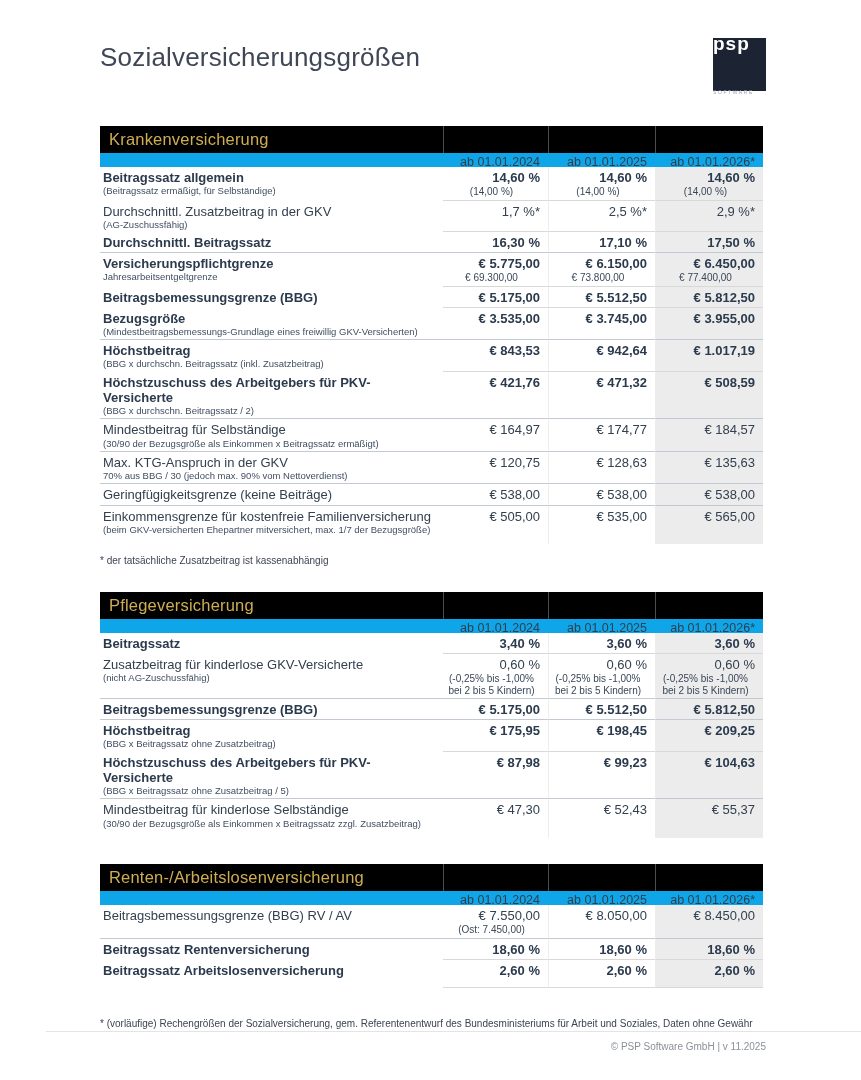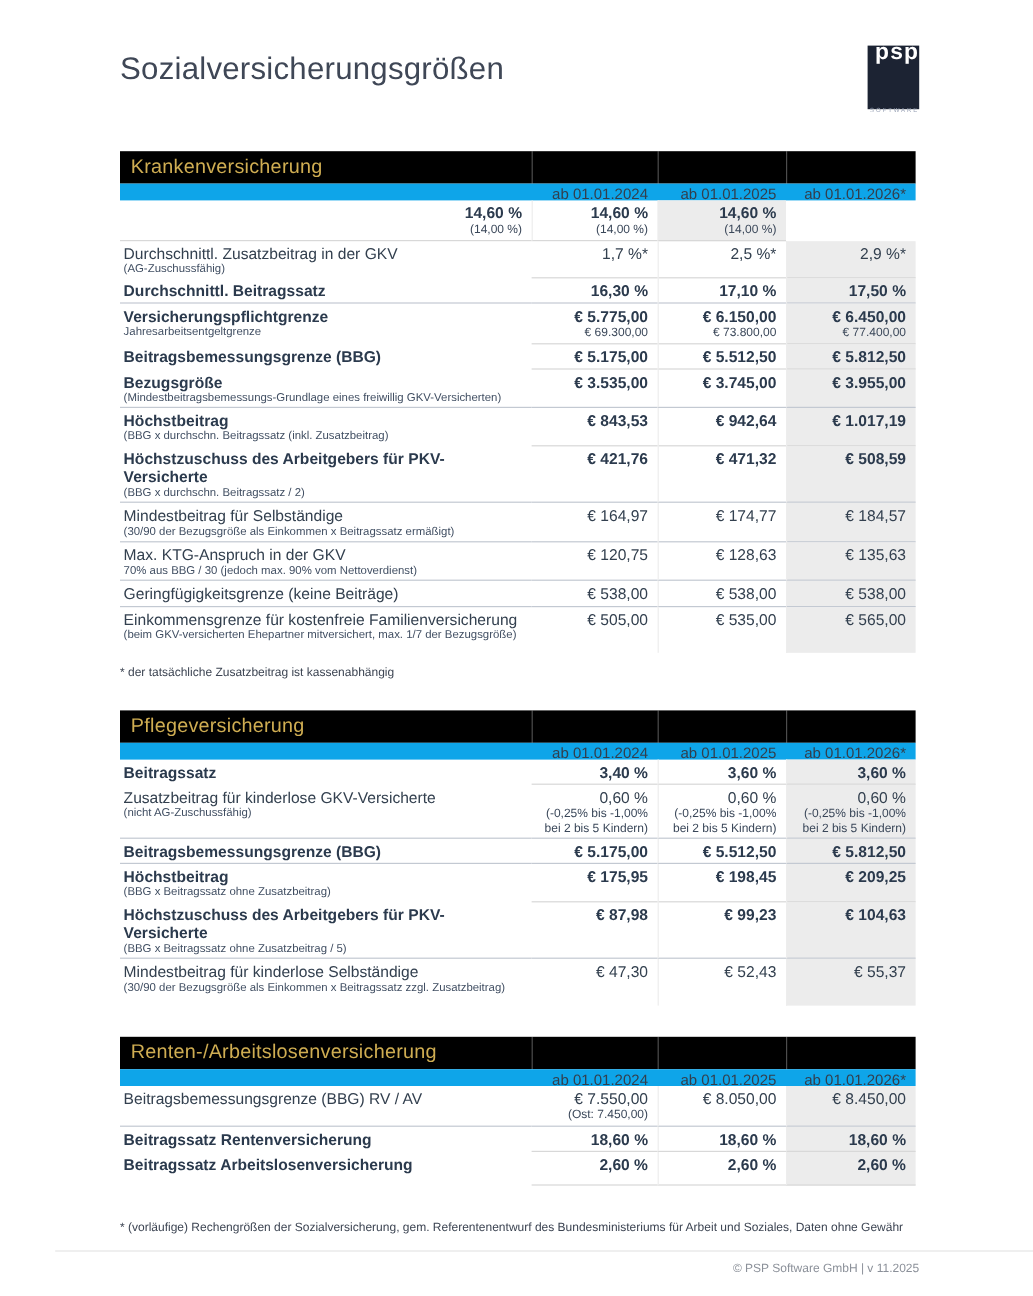--- a/index.html
+++ b/index.html
@@ -9,23 +9,23 @@
     font-family:"Liberation Sans", sans-serif; color:#33404f;
   }
   .page { position:relative; width:861px; height:1080px; overflow:hidden; }
   .content { padding:0 98px 0 100px; }
 
   h1.page-title {
     margin:42px 0 0 0; font-size:26px; line-height:30px; font-weight:400;
     color:#3f4756; letter-spacing:0.2px;
   }
   .logo {
-    position:absolute; top:38px; right:95px; width:43px; height:53px;
+    position:absolute; top:38px; right:95px; width:53px; height:53px;
     background:#1c2333; display:flex; flex-direction:column;
-    align-items:flex-end; justify-content:center;gap:34px;
+    align-items:flex-start; justify-content:center;gap:34px;
   }
   .logo-text { color:#ffffff; font-weight:700; font-size:19px; line-height:1; letter-spacing:1px; }
   .logo-sub  { color:#97a0b4; font-size:5px; letter-spacing:1.6px; margin-top:2px; }
 
   .grid { display:grid; grid-template-columns:343px 105px 107px 108px; }
 
   .tbl   { margin-top:26px; }
   .tbl-1 { margin-top:54px; }
 
   .t-bar { background:#000000; height:27px; }
@@ -42,30 +42,30 @@
   .cell-lbl { padding-left:3px; padding-right:8px; }
   .cell-val { text-align:right; padding-right:8px; }
   .v2 { border-left:1px solid #ededed; }
   .v3 { background:#ececec; border-left:1px solid #ededed; }
 
   .lbl { font-size:13px; line-height:1.16; color:#33404f; }
   .lbl.bold { font-weight:700; color:#2b3a4d; }
   .sublbl { font-size:9.5px; line-height:1.1; color:#404e62; margin-top:1px; }
   .val { font-size:13px; line-height:1.16; color:#33404f; }
   .val.bold { font-weight:700; color:#2b3a4d; }
-  .subval { font-size:10px; line-height:1.15; color:#3a4759; margin-top:1px; }
+  .subval { font-size:10px; line-height:1.15; color:#3a4759; margin-top:1px;text-align:center; }
 
   .sep-full > .cell { border-bottom:1px solid #c3c9d2; }
   .sep-partial > .cell-val { border-bottom:1px solid #d8d8d8; }
   .t-rows .row:last-child > .cell { padding-bottom:9px; }
 
   .footnote { font-size:10px; color:#3c4452; margin-top:11px; white-space:nowrap; }
   .footnote.bottom { margin-top:30px; }
 
-  .pagefooter { position:absolute; left:0; right:0; bottom:0; height:38px; border-top:1px solid #e4e4e4;margin-left:46px; }
+  .pagefooter { position:absolute; left:0; right:0; bottom:0; height:49px; border-top:1px solid #e4e4e4;margin-left:46px; }
   .pagefooter span { position:absolute; right:95px; top:9px; font-size:10px; color:#8b9099; white-space:nowrap; }
 </style>
 </head>
 <body>
 
 <div class="page">
   <div class="content">
 
     <h1 class="page-title">Sozialversicherungsgrößen</h1>
 
@@ -77,20 +77,24 @@
         <div class="t-bar-cell"></div>
       </div>
       <div class="t-sub grid">
         <div class="t-sub-cell"></div>
         <div class="t-sub-cell">ab 01.01.2024</div>
         <div class="t-sub-cell">ab 01.01.2025</div>
         <div class="t-sub-cell">ab 01.01.2026*</div>
       </div>
       <div class="t-rows">
           <div class="row grid sep-partial">
+            <div class="cell cell-lbl">
+              <div class="lbl bold">Beitragssatz allgemein</div>
+              <div class="sublbl">(Beitragssatz ermäßigt, für Selbständige)</div>
+            </div>
             <div class="cell cell-val v1">
               <div class="val bold">14,60 %</div>
               <div class="subval">(14,00 %)</div>
             </div>
             <div class="cell cell-val v2">
               <div class="val bold">14,60 %</div>
               <div class="subval">(14,00 %)</div>
             </div>
             <div class="cell cell-val v3">
               <div class="val bold">14,60 %</div>

